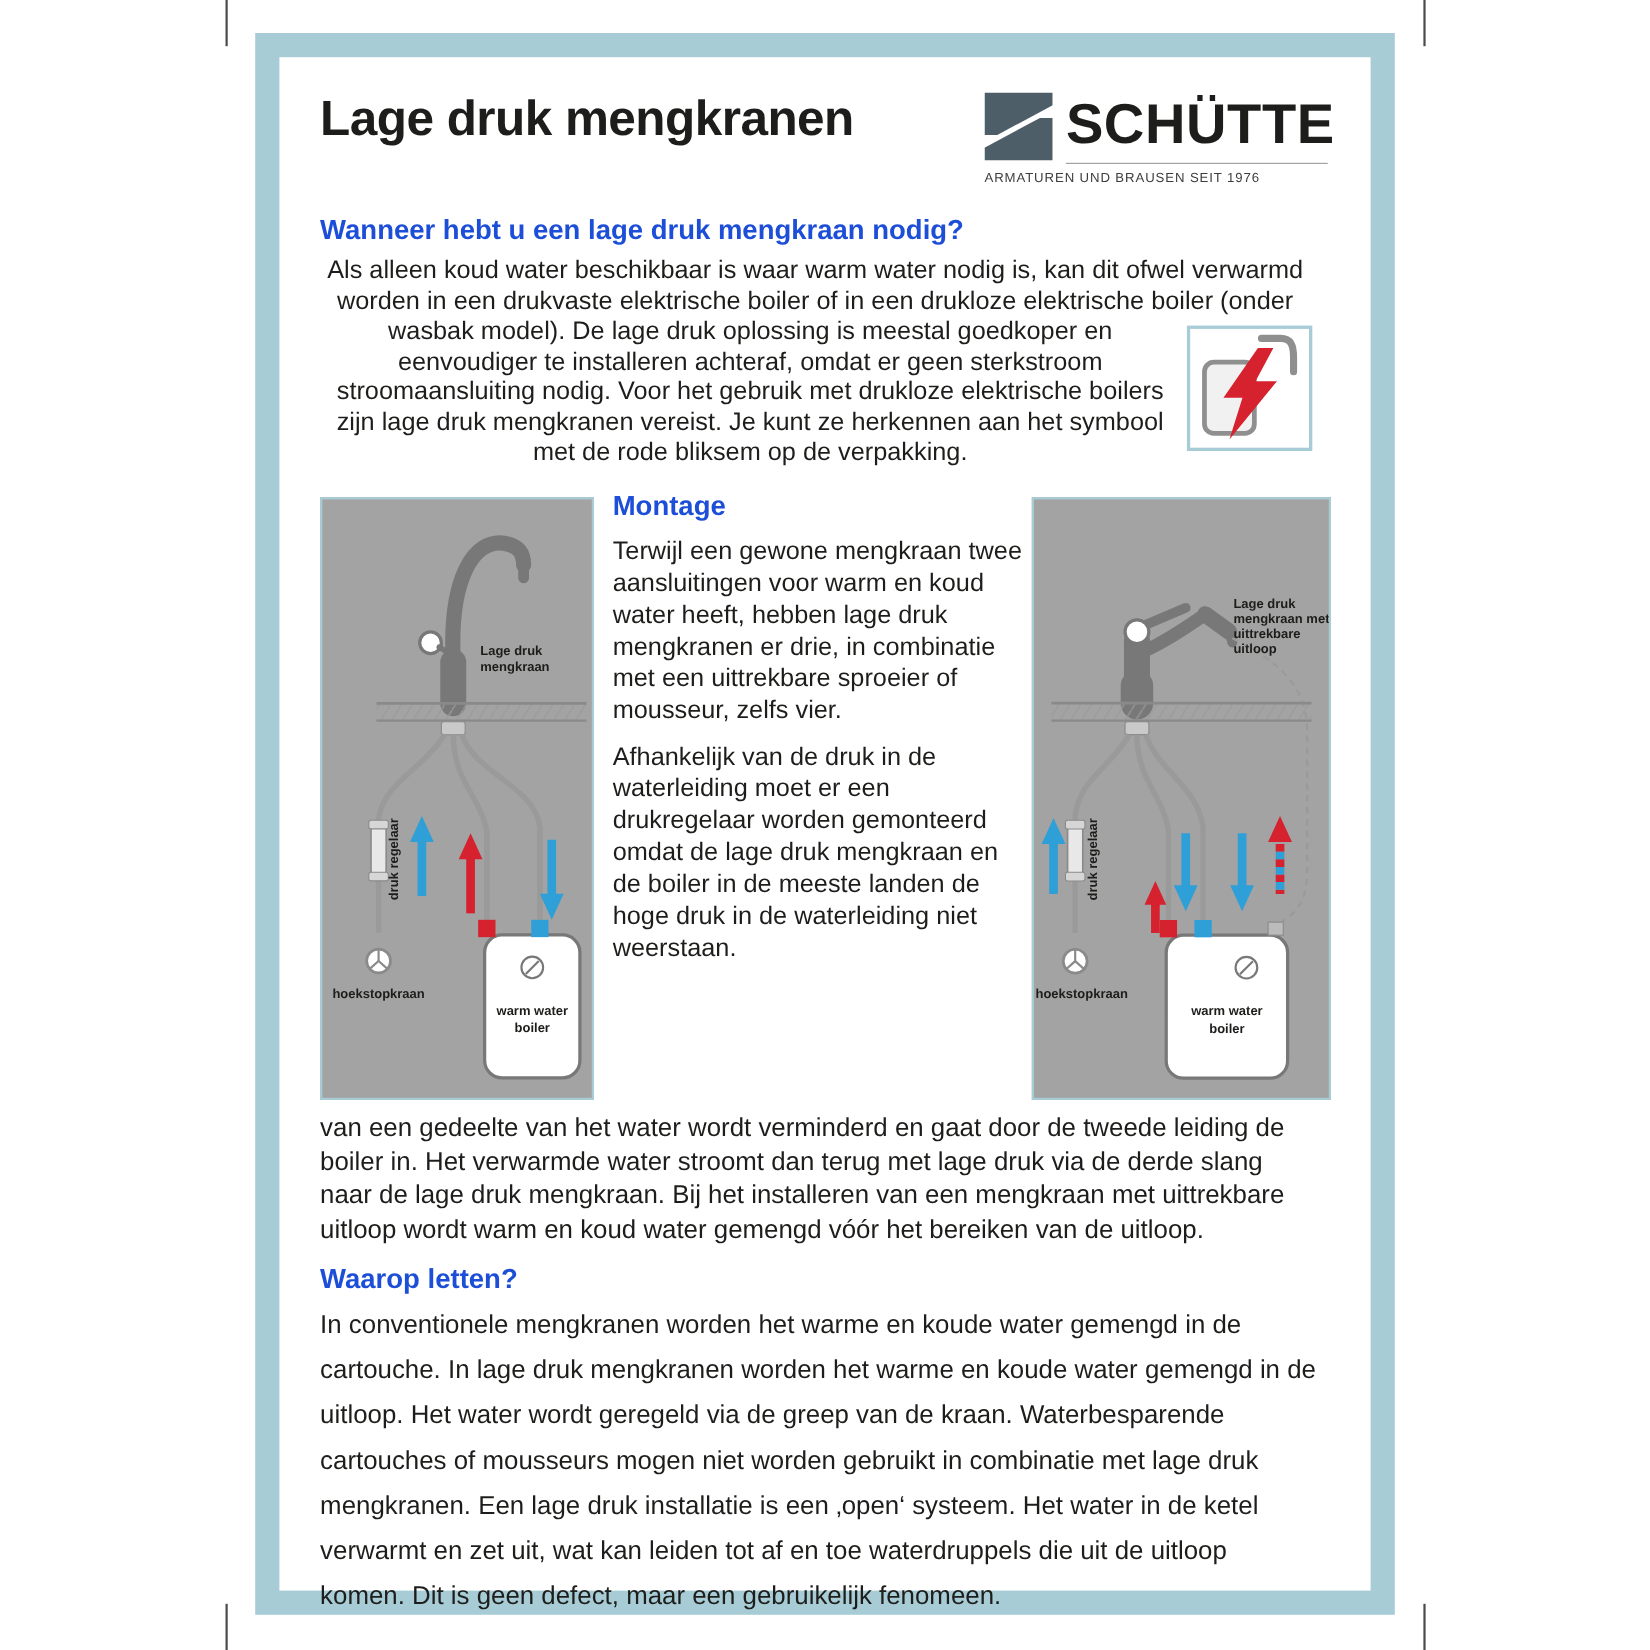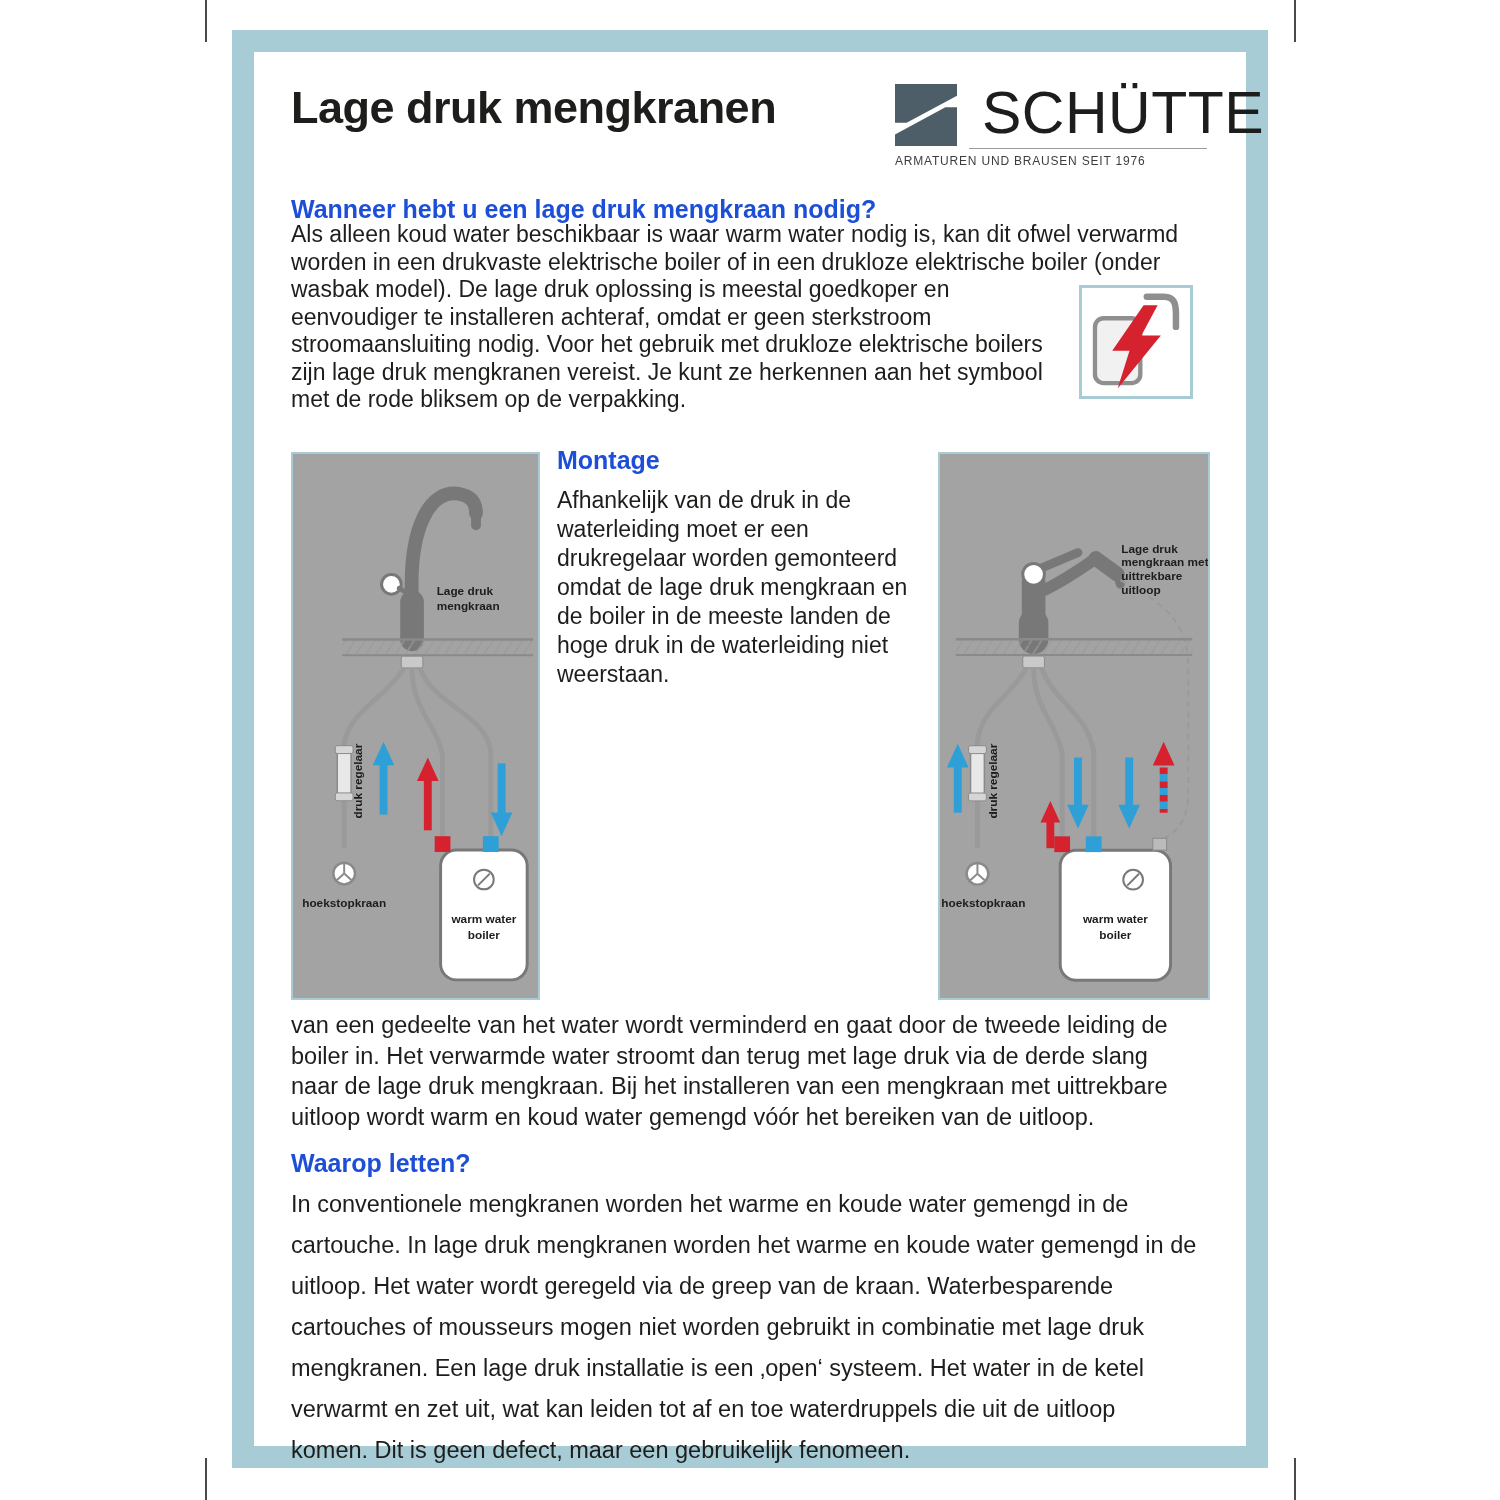--- a/index.html
+++ b/index.html
@@ -17,29 +17,29 @@
   }
 
   .page-title{
     position:absolute;left:291px;top:82px;font-size:45px;font-weight:bold;
     letter-spacing:-0.5px;color:#1d1d1b;
   }
 
   .logo{position:absolute;left:895px;top:84px;width:315px;}
   .logo-row{display:flex;align-items:flex-start;}
   .logo-icon{width:62px;height:62px;flex:0 0 62px;margin-right:12px;}
-  .logo-word{font-size:59px;font-weight:normal;letter-spacing:0.5px;line-height:58px;color:#1d1d1b;margin-left:13px;}
+  .logo-word{font-size:51px;font-weight:bold;letter-spacing:0.5px;line-height:58px;color:#1d1d1b;}
   .logo-rule{margin-left:74px;margin-top:2px;width:238px;height:1px;background:#9b9b9b;}
   .logo-tagline{margin-top:5px;font-size:12px;letter-spacing:0.8px;color:#3d3d3d;white-space:nowrap;}
 
   .section-heading{position:absolute;font-size:25px;font-weight:bold;color:#1d4ed8;}
 
   .intro-body{
-    position:absolute;left:291px;top:221px;width:900px;
-    font-size:23px;line-height:27.5px;text-align:left;
+    position:absolute;left:291px;top:232px;width:900px;
+    font-size:23px;line-height:27.5px;text-align:center;
   }
   .intro-float{float:right;width:118px;height:180px;shape-outside:inset(64px 0 0 0);}
   .intro-img{
     margin-top:64px;margin-left:6px;width:108px;height:108px;
     border:3px solid #a7ccd6;background:#fff;
   }
 
   .diagram-box{
     position:absolute;top:452px;height:548px;box-sizing:border-box;
     border:2px solid #a7ccd6;background:#a3a3a3;
@@ -173,20 +173,21 @@
       <circle cx="194" cy="430" r="10" fill="#fff" stroke="#787878" stroke-width="2"></circle>
       <line x1="188" y1="436" x2="200" y2="424" stroke="#787878" stroke-width="2"></line>
     </g>
     <text class="dlabel" x="194" y="474" text-anchor="middle">warm water</text>
     <text class="dlabel" x="194" y="490" text-anchor="middle">boiler</text>
   </svg>
 </div>
 
 <div class="section-heading" style="left:557px;top:446px;">Montage</div>
 <div class="montage-col">
+  <p>Terwijl een gewone mengkraan twee aansluitingen voor warm en koud water heeft, hebben lage druk mengkranen er drie, in combinatie met een uittrekbare sproeier of mousseur, zelfs vier.</p>
   <p>Afhankelijk van de druk in de waterleiding moet er een drukregelaar worden gemonteerd omdat de lage druk mengkraan en de boiler in de meeste landen de hoge druk in de waterleiding niet weerstaan.</p>
 </div>
 
 <div class="diagram-box right">
   <svg viewBox="0 0 272 548">
     <defs>
       <pattern id="hatchR" width="10" height="16" patternUnits="userSpaceOnUse">
         <path d="M0,16 L10,0" stroke="#9a9a9a" stroke-width="1.2"></path>
       </pattern>
     </defs>

